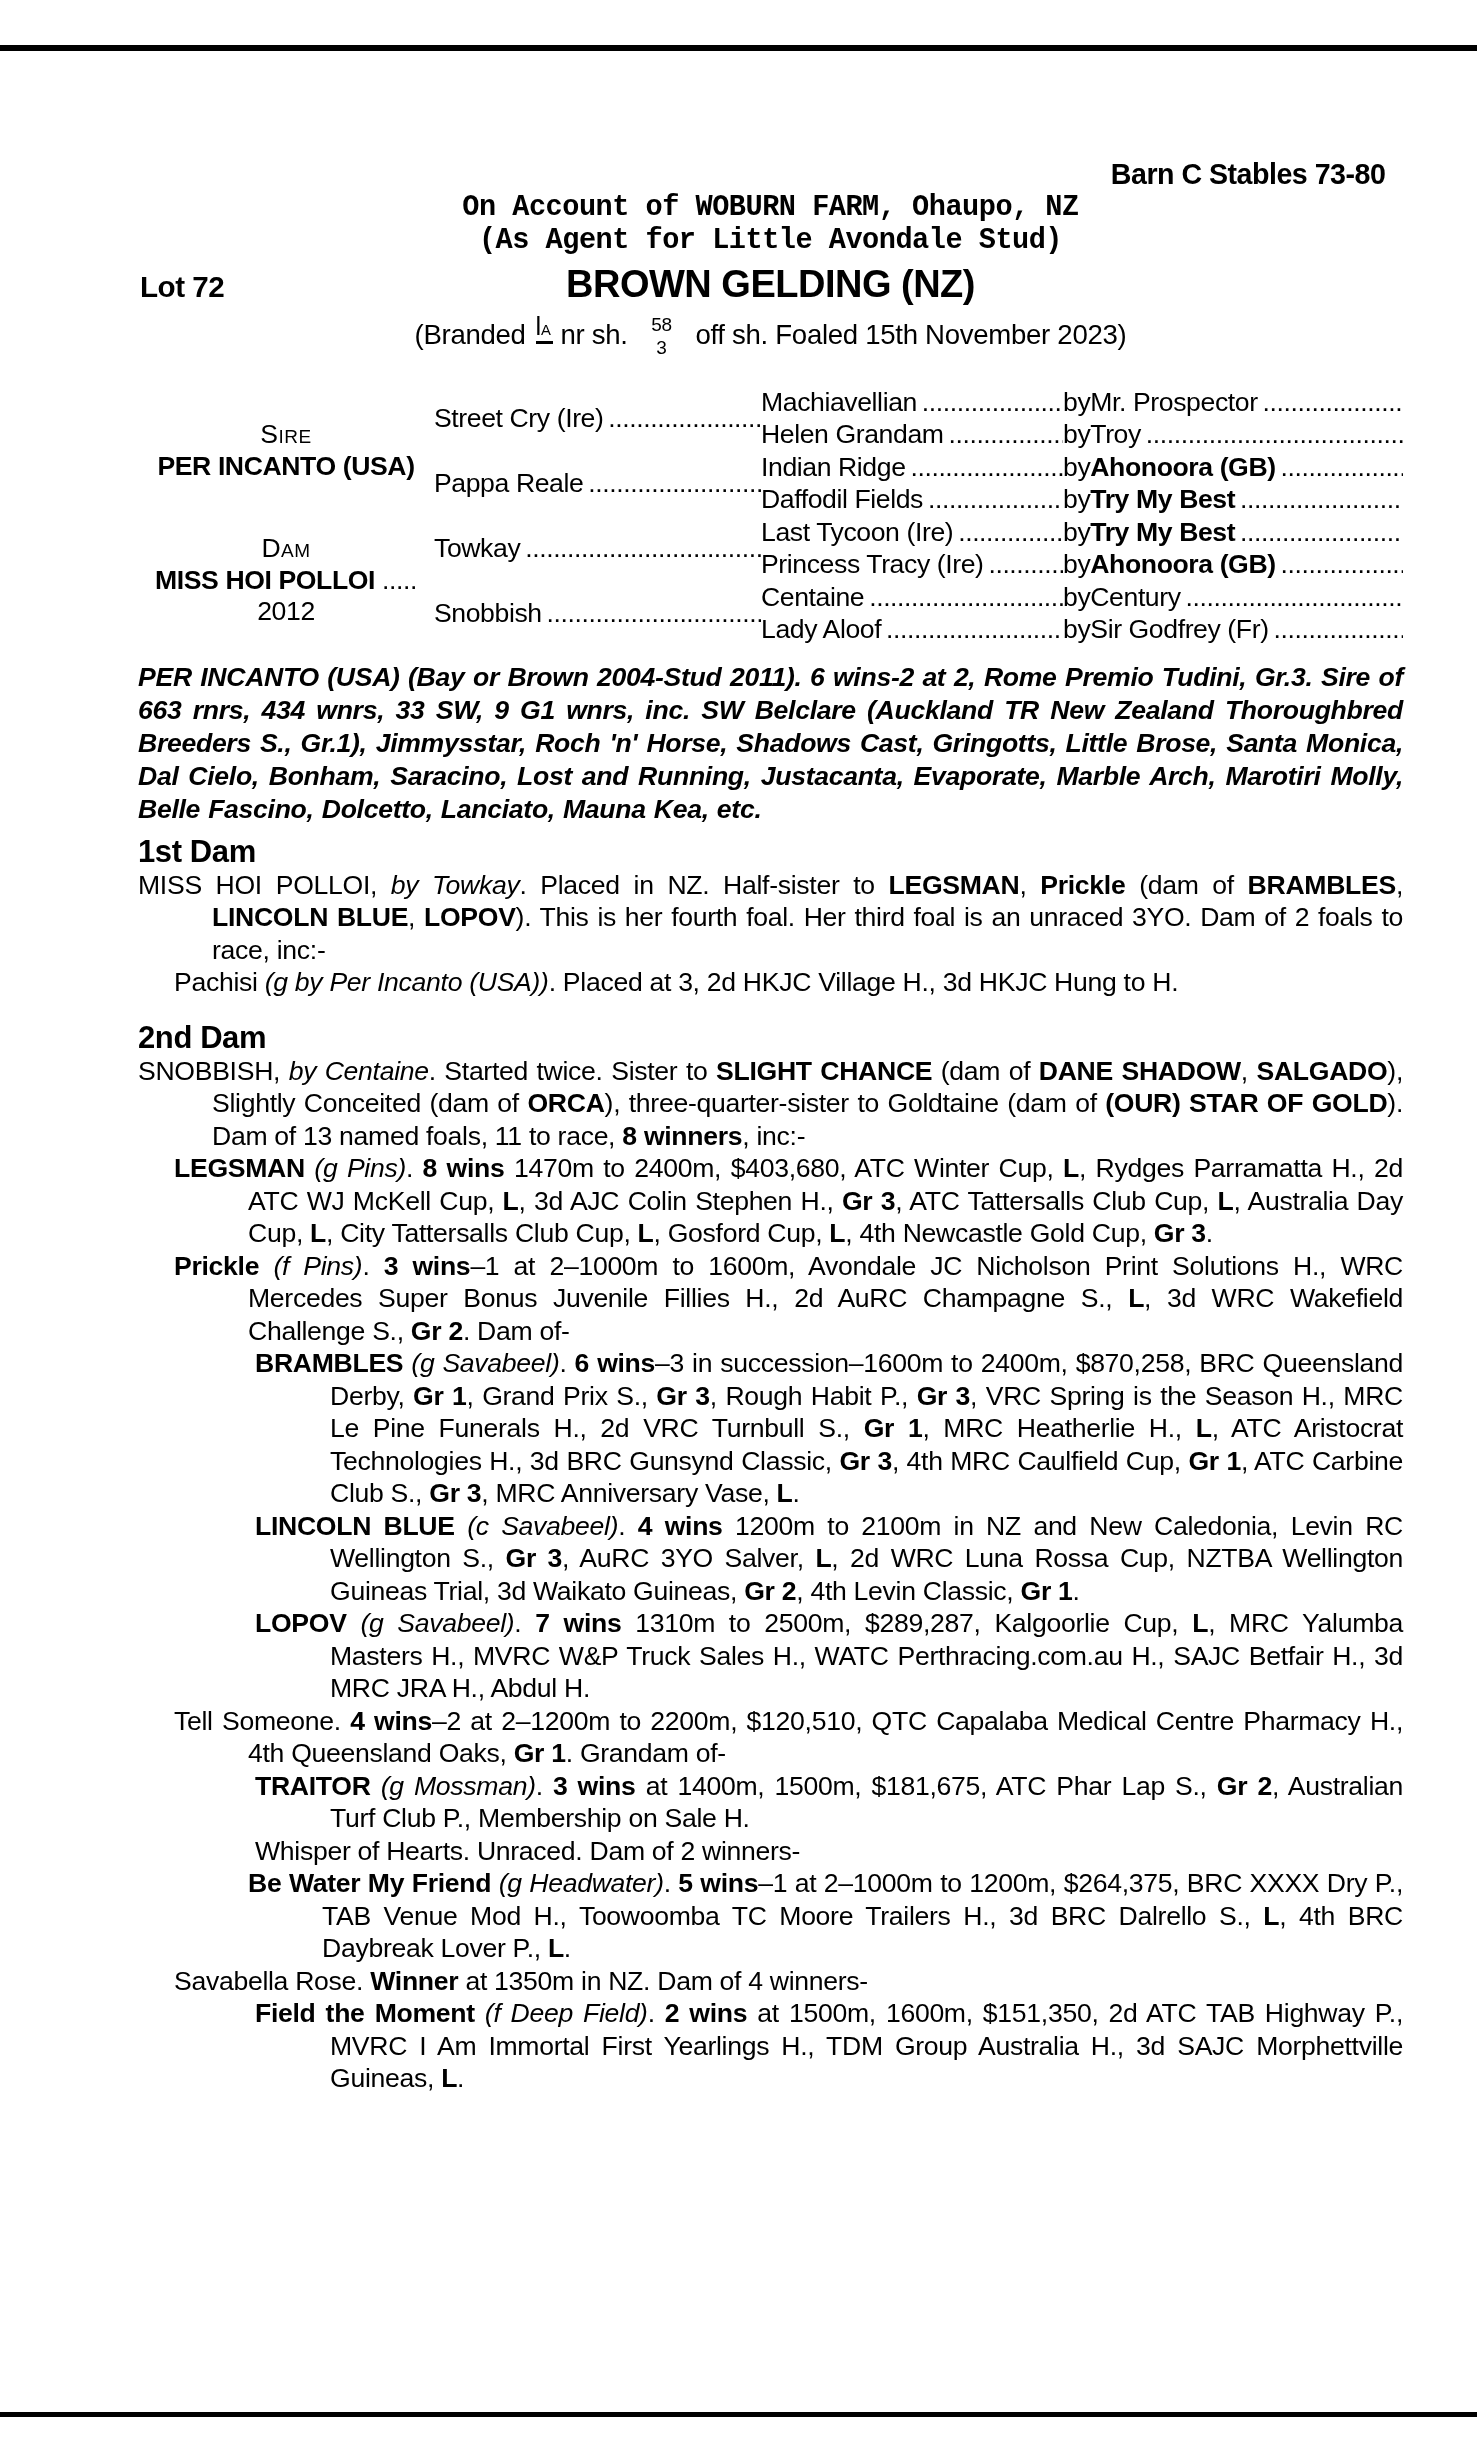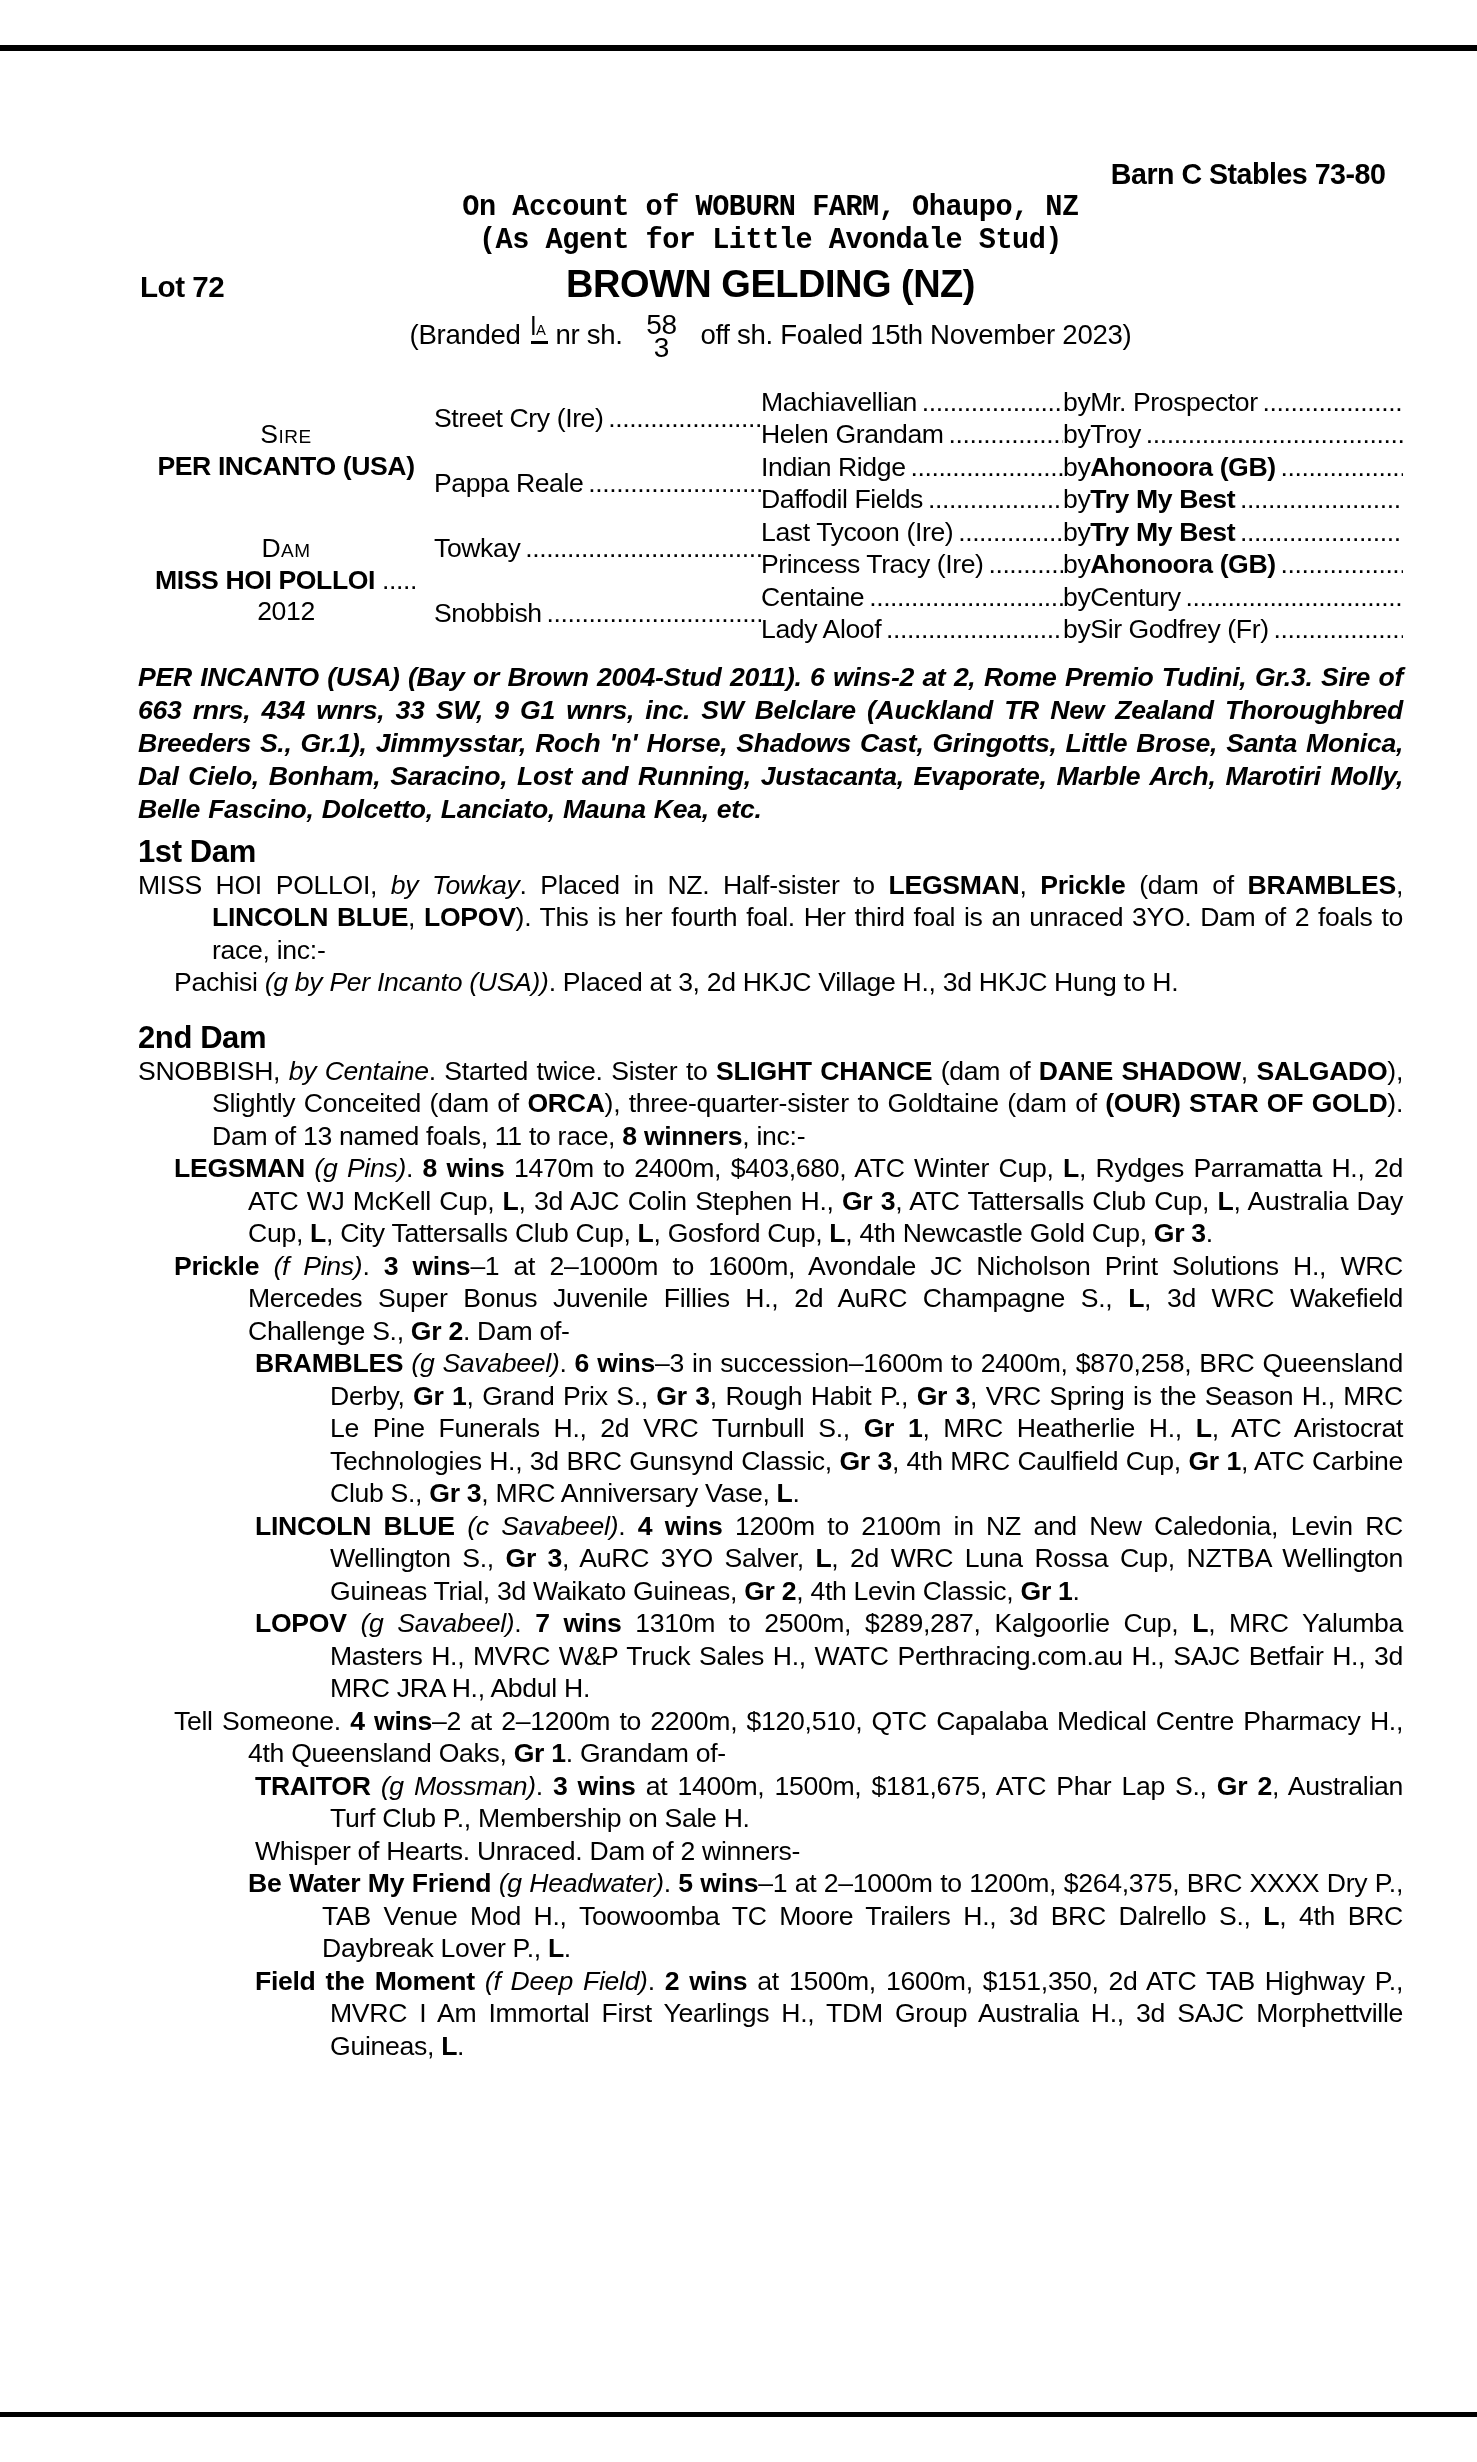--- a/index.html
+++ b/index.html
@@ -15,21 +15,21 @@
   .hdr{font-weight:bold;font-size:28.6px;line-height:33px;letter-spacing:-0.5px;}
   .barn{margin-top:158px;text-align:right;padding-right:17.7px;}
   .account,.agent{text-align:center;font-family:Liberation Mono, monospace;}
   .titlerow{position:relative;margin-top:4.9px;min-height:47px;}
   .lot{position:absolute;left:2px;top:7.9px;font-size:29.6px;font-weight:bold;letter-spacing:-0.5px;}
   .title{display:block;text-align:center;font-size:38px;line-height:45px;font-weight:bold;letter-spacing:-0.5px;}
   .branded{text-align:center;font-size:27.6px;margin-top:3.9px;letter-spacing:-0.3px;}
   .brandmark{display:inline-block;border-bottom:3px solid #000;line-height:1;position:relative;top:-8.9px;margin:0 7.9px 0 9.9px;padding:0 2px 2px 0;white-space:nowrap;}
   .bm-l{font-size:25.6px;}
   .bm-a{font-size:14.8px;}
-  .frac{display:inline-flex;flex-direction:column;align-items:center;font-size:28px;line-height:23.6px;vertical-align:middle;margin:0 23.6px;}
+  .frac{display:inline-flex;flex-direction:column;align-items:center;font-size:19px;line-height:23.6px;vertical-align:middle;margin:0 23.6px;}
   
   .pedigree{display:grid;grid-template-columns:296px 327px 302px 1fr;grid-template-rows:repeat(8,32.5px);margin-top:25.6px;font-size:26.6px;letter-spacing:-0.4px;}
   .ped-group{display:flex;flex-direction:column;justify-content:center;align-items:center;text-align:center;line-height:31.5px;}
   .sc{font-variant:small-caps;letter-spacing:0.5px;}
   .pname{font-weight:bold;}
   .ped-cell{display:flex;align-items:center;overflow:hidden;white-space:nowrap;line-height:32.5px;}
   .leader{flex:1 1 0;overflow:hidden;white-space:nowrap;margin-left:4.9px;}
   .b{font-weight:bold;}
   .i{font-style:italic;}
   
@@ -176,18 +176,19 @@
       <p class="para entry ind0"><span>SNOBBISH, </span><span class="i">by Centaine</span><span>. Started twice. Sister to </span><span class="b">SLIGHT CHANCE</span><span> (dam of </span><span class="b">DANE SHADOW</span><span>, </span><span class="b">SALGADO</span><span>), Slightly Conceited (dam of </span><span class="b">ORCA</span><span>), three-quarter-sister to Goldtaine (dam of </span><span class="b">(OUR) STAR OF GOLD</span><span>). Dam of 13 named foals, 11 to race, </span><span class="b">8 winners</span><span>, inc:-</span></p>
       <p class="para entry ind1"><span class="b">LEGSMAN</span><span> </span><span class="i">(g Pins)</span><span>. </span><span class="b">8 wins</span><span> 1470m to 2400m, $403,680, ATC Winter Cup, </span><span class="b">L</span><span>, Rydges Parramatta H., 2d ATC WJ McKell Cup, </span><span class="b">L</span><span>, 3d AJC Colin Stephen H., </span><span class="b">Gr 3</span><span>, ATC Tattersalls Club Cup, </span><span class="b">L</span><span>, Australia Day Cup, </span><span class="b">L</span><span>, City Tattersalls Club Cup, </span><span class="b">L</span><span>, Gosford Cup, </span><span class="b">L</span><span>, 4th Newcastle Gold Cup, </span><span class="b">Gr 3</span><span>.</span></p>
       <p class="para entry ind1"><span class="b">Prickle</span><span> </span><span class="i">(f Pins)</span><span>. </span><span class="b">3 wins</span><span>–1 at 2–1000m to 1600m, Avondale JC Nicholson Print Solutions H., WRC Mercedes Super Bonus Juvenile Fillies H., 2d AuRC Champagne S., </span><span class="b">L</span><span>, 3d WRC Wakefield Challenge S., </span><span class="b">Gr 2</span><span>. Dam of-</span></p>
       <p class="para entry ind2"><span class="b">BRAMBLES</span><span> </span><span class="i">(g Savabeel)</span><span>. </span><span class="b">6 wins</span><span>–3 in succession–1600m to 2400m, $870,258, BRC Queensland Derby, </span><span class="b">Gr 1</span><span>, Grand Prix S., </span><span class="b">Gr 3</span><span>, Rough Habit P., </span><span class="b">Gr 3</span><span>, VRC Spring is the Season H., MRC Le Pine Funerals H., 2d VRC Turnbull S., </span><span class="b">Gr 1</span><span>, MRC Heatherlie H., </span><span class="b">L</span><span>, ATC Aristocrat Technologies H., 3d BRC Gunsynd Classic, </span><span class="b">Gr 3</span><span>, 4th MRC Caulfield Cup, </span><span class="b">Gr 1</span><span>, ATC Carbine Club S., </span><span class="b">Gr 3</span><span>, MRC Anniversary Vase, </span><span class="b">L</span><span>.</span></p>
       <p class="para entry ind2"><span class="b">LINCOLN BLUE</span><span> </span><span class="i">(c Savabeel)</span><span>. </span><span class="b">4 wins</span><span> 1200m to 2100m in NZ and New Caledonia, Levin RC Wellington S., </span><span class="b">Gr 3</span><span>, AuRC 3YO Salver, </span><span class="b">L</span><span>, 2d WRC Luna Rossa Cup, NZTBA Wellington Guineas Trial, 3d Waikato Guineas, </span><span class="b">Gr 2</span><span>, 4th Levin Classic, </span><span class="b">Gr 1</span><span>.</span></p>
       <p class="para entry ind2"><span class="b">LOPOV</span><span> </span><span class="i">(g Savabeel)</span><span>. </span><span class="b">7 wins</span><span> 1310m to 2500m, $289,287, Kalgoorlie Cup, </span><span class="b">L</span><span>, MRC Yalumba Masters H., MVRC W&amp;P Truck Sales H., WATC Perthracing.com.au H., SAJC Betfair H., 3d MRC JRA H., Abdul H.</span></p>
       <p class="para entry ind1"><span>Tell Someone. </span><span class="b">4 wins</span><span>–2 at 2–1200m to 2200m, $120,510, QTC Capalaba Medical Centre Pharmacy H., 4th Queensland Oaks, </span><span class="b">Gr 1</span><span>. Grandam of-</span></p>
       <p class="para entry ind2"><span class="b">TRAITOR</span><span> </span><span class="i">(g Mossman)</span><span>. </span><span class="b">3 wins</span><span> at 1400m, 1500m, $181,675, ATC Phar Lap S., </span><span class="b">Gr 2</span><span>, Australian Turf Club P., Membership on Sale H.</span></p>
       <p class="para entry ind2"><span>Whisper of Hearts. Unraced. Dam of 2 winners-</span></p>
       <p class="para entry ind3"><span class="b">Be Water My Friend</span><span> </span><span class="i">(g Headwater)</span><span>. </span><span class="b">5 wins</span><span>–1 at 2–1000m to 1200m, $264,375, BRC XXXX Dry P., TAB Venue Mod H., Toowoomba TC Moore Trailers H., 3d BRC Dalrello S., </span><span class="b">L</span><span>, 4th BRC Daybreak Lover P., </span><span class="b">L</span><span>.</span></p>
+      <p class="para entry ind1"><span>Savabella Rose. </span><span class="b">Winner</span><span> at 1350m in NZ. Dam of 4 winners-</span></p>
       <p class="para entry ind2"><span class="b">Field the Moment</span><span> </span><span class="i">(f Deep Field)</span><span>. </span><span class="b">2 wins</span><span> at 1500m, 1600m, $151,350, 2d ATC TAB Highway P., MVRC I Am Immortal First Yearlings H., TDM Group Australia H., 3d SAJC Morphettville Guineas, </span><span class="b">L</span><span>.</span></p>
     </div>
 </div>
 
 <div class="rule rule-bottom"></div>
 
 
 </body></html>

